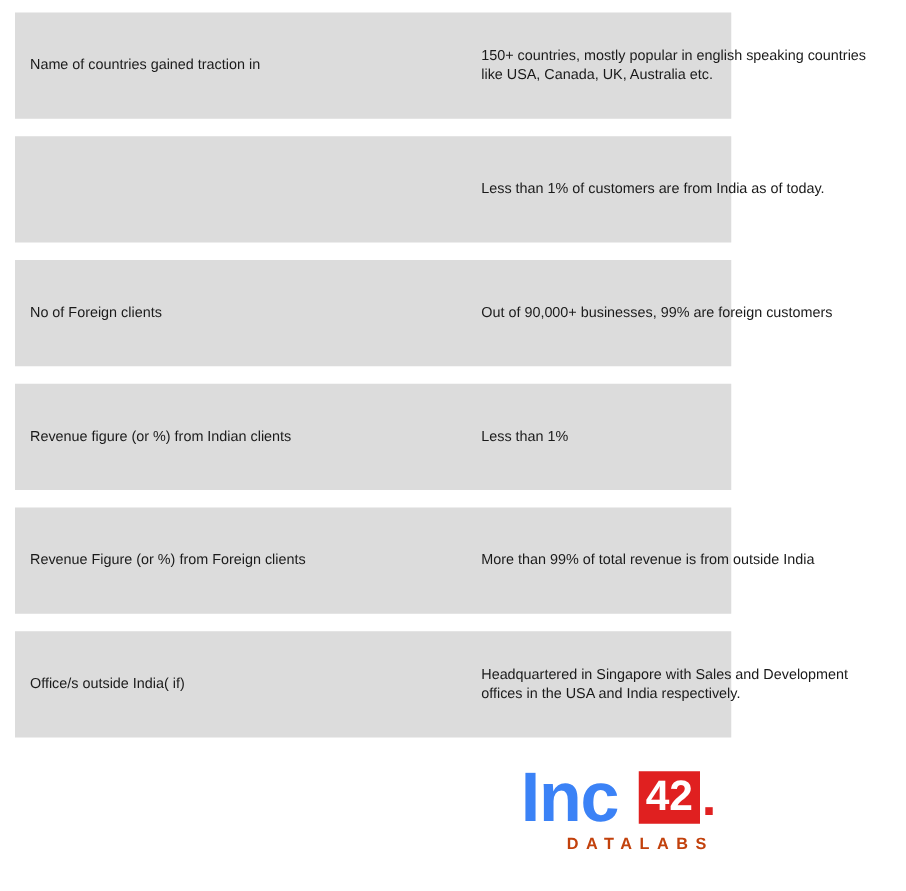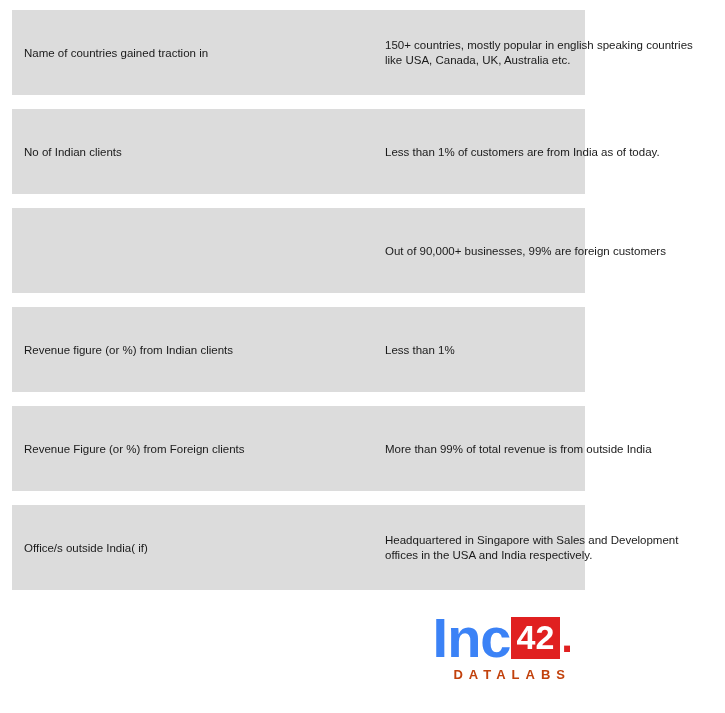--- a/index.html
+++ b/index.html
@@ -86,21 +86,21 @@
     font-family: "Liberation Sans", sans-serif;
     line-height: 42px;
   }
   .logo-42 {
     background: #e02020;
     color: #ffffff;
     font-size: 34px;
     font-weight: bold;
     font-family: "Liberation Sans", sans-serif;
     padding: 2px 6px 4px 6px;
-    margin-left: 0;
+    margin-left: 16px;
     line-height: 36px;
   }
   .logo-dot {
     color: #e02020;
     font-size: 42px;
     font-weight: bold;
     line-height: 42px;
     margin-left: 1px;
   }
   .logo-sub {
@@ -118,25 +118,25 @@
 <body>
 
 <div class="sheet">
 
   <div class="row">
     <div class="label">Name of countries gained traction in</div>
     <div class="value">150+ countries, mostly popular in english speaking countries like USA, Canada, UK, Australia etc.</div>
   </div>
 
   <div class="row">
-    <div class="label">No of Indian clients</div>
     <div class="value">Less than 1% of customers are from India as of today.</div>
   </div>
 
   <div class="row">
+    <div class="label">No of Foreign clients</div>
     <div class="value">Out of 90,000+ businesses, 99% are foreign customers</div>
   </div>
 
   <div class="row">
     <div class="label">Revenue figure (or %) from Indian clients</div>
     <div class="value">Less than 1%</div>
   </div>
 
   <div class="row">
     <div class="label">Revenue Figure (or %) from Foreign clients</div>

